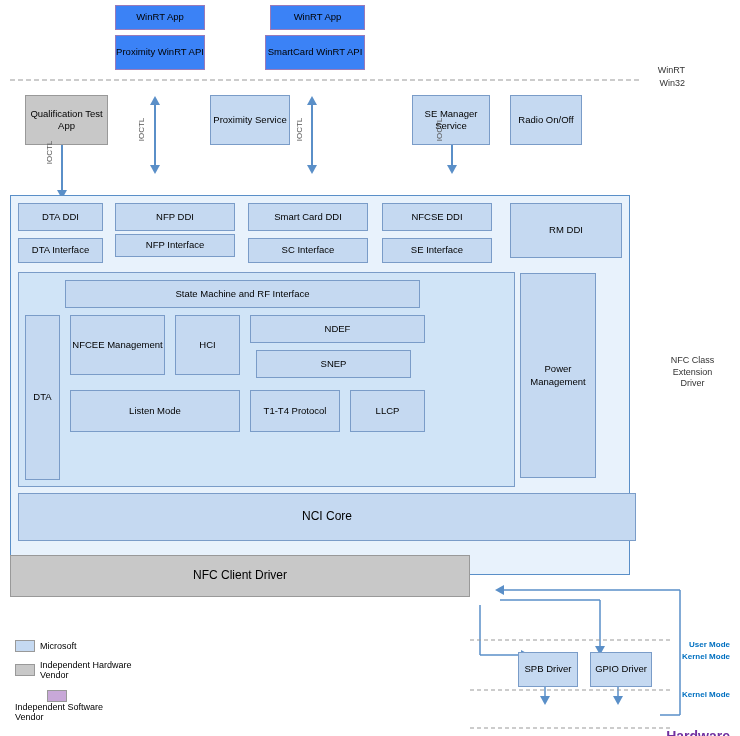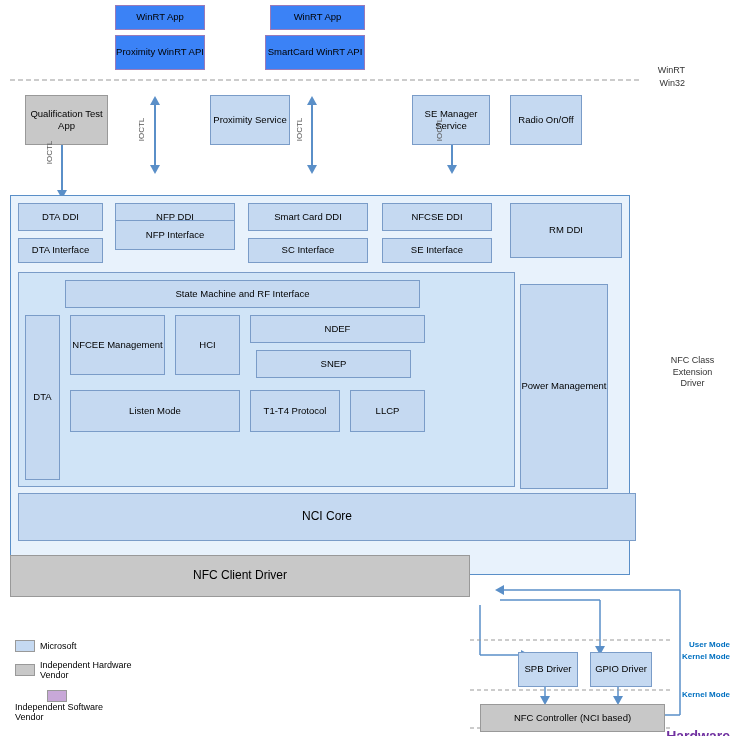--- a/index.html
+++ b/index.html
@@ -209,21 +209,21 @@
   </div>
 
   <div class="box blue" style="left:510px;top:203px;width:112px;height:55px;">
     <span>RM DDI</span>
   </div>
 
   <div class="box blue" style="left:18px;top:238px;width:85px;height:25px;">
     <span>DTA Interface</span>
   </div>
 
-  <div class="box blue" style="left:115px;top:220px;width:120px;height:30px;">
+  <div class="box blue" style="left:115px;top:234px;width:120px;height:23px;">
     <span>NFP Interface</span>
   </div>
 
   <div class="box blue" style="left:248px;top:238px;width:120px;height:25px;">
     <span>SC Interface</span>
   </div>
 
   <div class="box blue" style="left:382px;top:238px;width:110px;height:25px;">
     <span>SE Interface</span>
   </div>
@@ -260,21 +260,21 @@
   </div>
 
   <div class="box blue" style="left:350px;top:390px;width:75px;height:42px;">
     <span>LLCP</span>
   </div>
 
   <div class="box blue" style="left:70px;top:390px;width:170px;height:42px;">
     <span>Listen Mode</span>
   </div>
 
-  <div class="box blue" style="left:520px;top:284px;width:88px;height:205px;">
+  <div class="box blue" style="left:520px;top:273px;width:76px;height:205px;">
     <span>Power
 Management</span>
   </div>
 
   <div class="label" style="right:15px;top:355px;width:65px;text-align:center;line-height:1.3;">
     <span>NFC Class
 Extension Driver</span>
   </div>
 
   <div class="box blue" style="left:18px;top:493px;width:618px;height:48px;">
@@ -301,23 +301,20 @@
   <div class="box blue" style="left:518px;top:652px;width:60px;height:35px;">
     <span>SPB
 Driver</span>
   </div>
 
   <div class="box blue" style="left:590px;top:652px;width:62px;height:35px;">
     <span>GPIO
 Driver</span>
   </div>
 
-  <div class="box gray" style="left:480px;top:704px;width:185px;height:28px;">
-    <span>NFC Controller (NCI based)</span>
-  </div>
 
   <div class="legend-item" style="left:15px;top:640px;">
     <div class="legend-box blue" style="background:#c5d9f1;"></div>
     <span>Microsoft</span>
   </div>
 
   <div class="legend-item" style="left:15px;top:660px;">
     <div class="legend-box gray" style="background:#c8c8c8;"></div>
     <span style="white-space:pre;">Independent Hardware
 Vendor</span>

